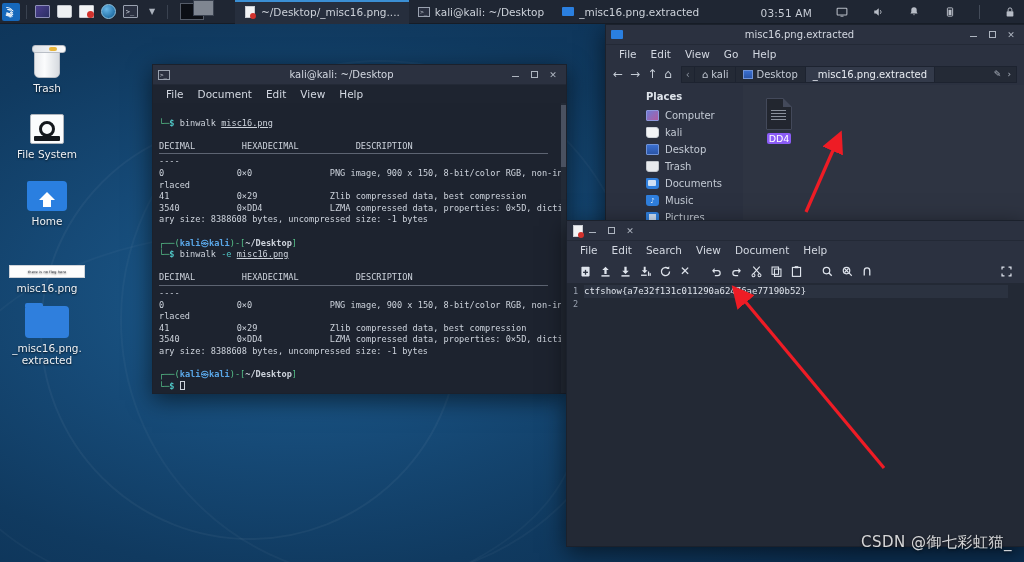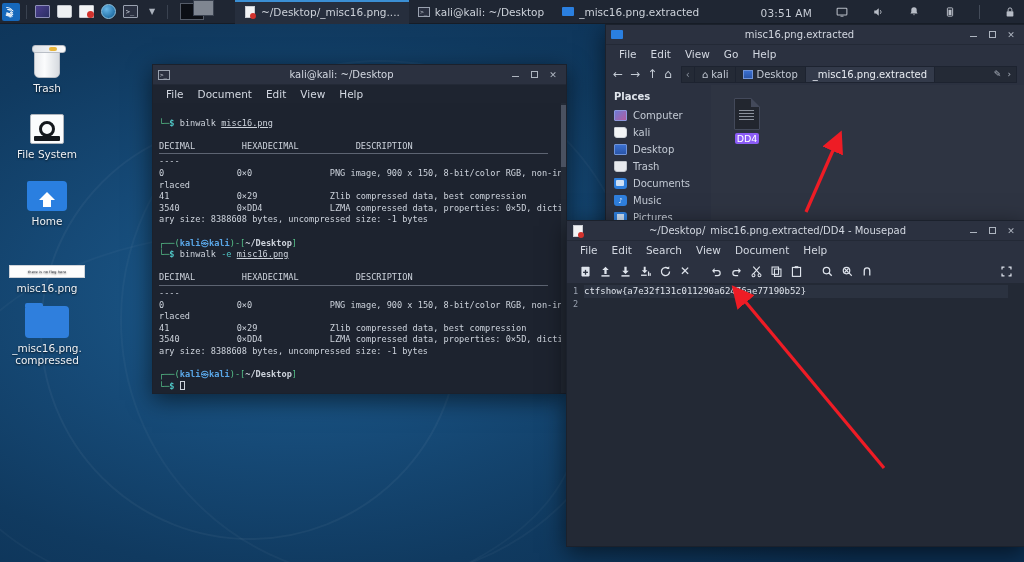--- a/index.html
+++ b/index.html
@@ -152,21 +152,21 @@
     display:flex; align-items:center; flex:1; height:17px; background:#242a36;
     border:1px solid #1d2330; margin-left:3px; overflow:hidden;
   }
   .crumb{ display:flex;align-items:center; gap:3px; padding:0 7px; height:100%; font-size:10px; color:#c3cad4;
           border-right:1px solid #1d2330;}
   .crumb.sel{ background:#333a4a; color:#e8ecf2; }
   .crumb.mini{ padding:0 4px; color:#8d95a2; }
   .crumb-ico{ width:10px;height:9px; }
   .pb-tail{ flex:1; display:flex; align-items:center; justify-content:flex-end; gap:6px; padding-right:5px; color:#aeb5c0; font-size:9px;}
   .fm-body{ flex:1; display:flex; overflow:hidden; }
-  .fm-side{ width:105px; background:#2b3140; padding:6px 0 0 8px; font-size:10px; color:#c3cad4; flex:none; }
+  .fm-side{ width:105px; background:#2b3140; padding:6px 0 0 8px; font-size:10px; color:#c3cad4; flex:none;margin-left:32px; }
   .fm-side .hdr{ font-weight:bold; color:#dfe4eb; margin-bottom:5px; font-size:10px;}
   .place{ display:flex; align-items:center; gap:6px; height:17px; }
   .p-ico{ width:13px;height:11px; flex:none; border-radius:1px;}
   .i-computer{ background:linear-gradient(135deg,#6f7bd6,#b05ca0); border:1px solid #8e97dd; }
   .i-kali{ background:#f2f4f6; border:1px solid #cfd4da; border-radius:1px 3px 3px 3px;}
   .i-desktop{ background:linear-gradient(180deg,#3a6fd0,#2a55a8); border:1px solid #6f93d8;}
   .i-trash{ background:#e8eaee; border:1px solid #c2c6cc; border-radius:1px 1px 3px 3px;}
   .i-docs{ background:#2f7fdd; border-radius:1px 3px 3px 3px; position:relative;}
   .i-docs:after{content:"";position:absolute;left:2px;top:2px;width:8px;height:6px;background:#cfe0f5;border-radius:1px;}
   .i-music{ background:#2f7fdd; border-radius:1px 3px 3px 3px; color:#dce8f7; font-size:7px;
@@ -351,21 +351,21 @@
       <div class="img-thumb">there is no flag here</div>
     </div>
     <div>misc16.png</div>
   </div>
 
   <div class="desk-icon" style="left:2px;top:292px;">
     <div class="glyph">
         <div class="plain-folder"></div>
       </div>
     <div style="white-space:pre-line;">_misc16.png.
-compressed</div>
+extracted</div>
   </div>
 
   <div class="window" id="terminal">
     <div class="titlebar">
       <span class="t-ico">
           <span class="ti-term" style="width:12px;height:10px;">&gt;_</span>
         </span>
       <span class="t-text">kali@kali: ~/Desktop</span>
       <span class="wbtns">
         <span class="wbtn">
@@ -510,21 +510,20 @@
         </div>
       </div>
     </div>
   </div>
 
   <div class="window" id="mousepad">
     <div class="titlebar">
       <span class="t-ico">
           <span class="ti-doc"></span>
         </span>
-      <span class="t-text">~/Desktop/_misc16.png.extracted/DD4 - Mousepad</span>
       <span class="wbtns">
         <span class="wbtn">
             <i class="min"></i>
           </span>
         <span class="wbtn">
             <i class="max"></i>
           </span>
         <span class="wbtn">✕</span>
       </span>
     </div>
@@ -645,13 +644,14 @@
   <svg class="arrow-svg">
     <defs>
       <marker id="ah" markerWidth="7" markerHeight="7" refX="1" refY="3.5" orient="auto">
         <polygon points="0,0 7,3.5 0,7" fill="#ee1c25"></polygon>
       </marker>
     </defs>
     <line x1="806" y1="212" x2="834" y2="148" stroke="#ee1c25" stroke-width="3.2" marker-end="url(#ah)"></line>
     <line x1="884" y1="468" x2="744" y2="300" stroke="#ee1c25" stroke-width="3.2" marker-end="url(#ah)"></line>
   </svg>
 
+  <div id="watermark">CSDN @御七彩虹猫_</div>
 </div>
 
 </body></html>

